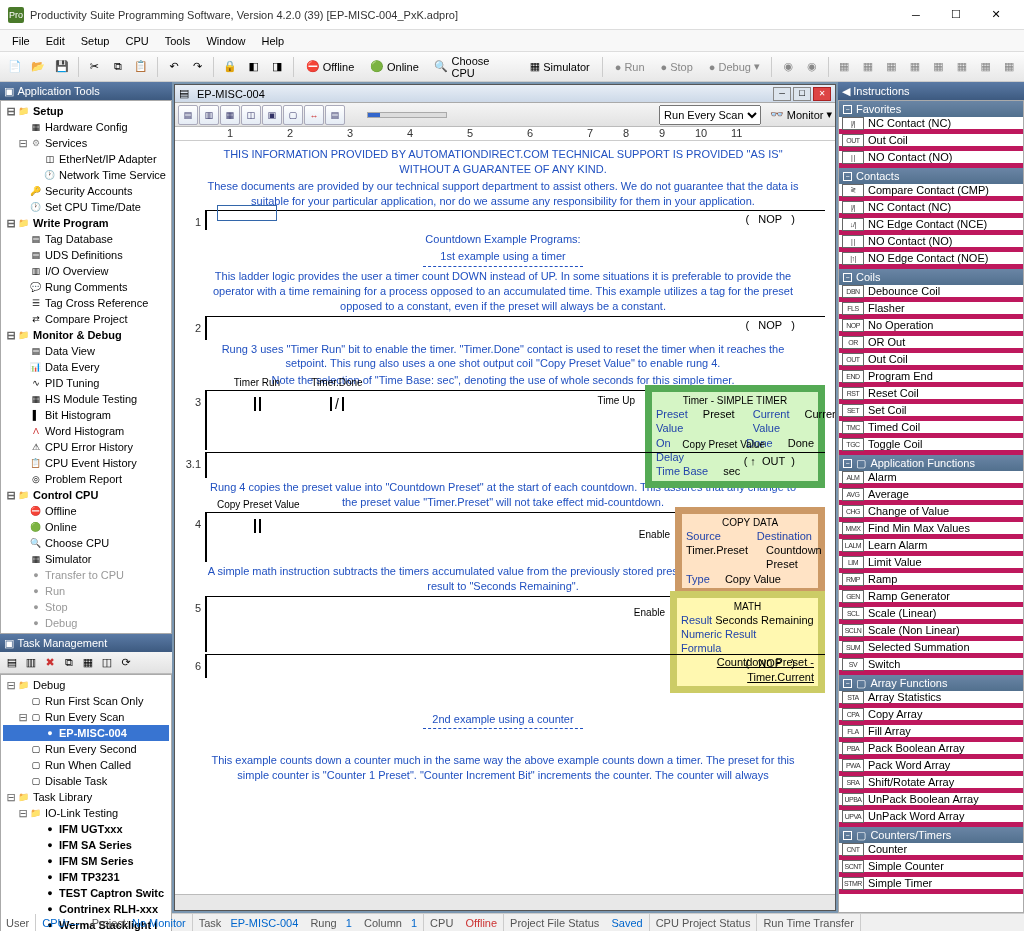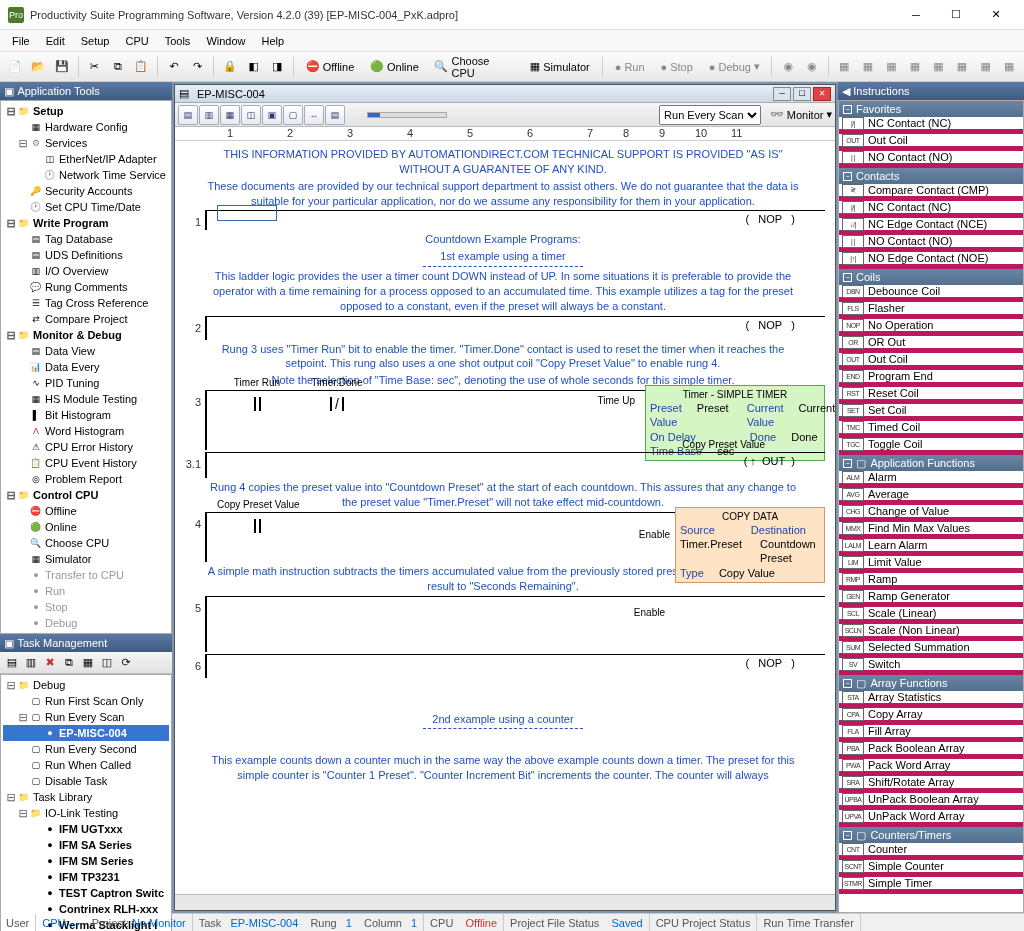--- a/index.html
+++ b/index.html
@@ -70,21 +70,21 @@
 .rungno { width:24px; text-align:right; padding-right:4px; color:#333; padding-top:6px; }
 .rungbody { flex:1; border-top:1px solid #000; position:relative; min-height:24px; display:flex; align-items:flex-start; }
 .rail-left { width:2px; background:#000; align-self:stretch; }
 .nop { position:absolute; right:30px; top:2px; font-size:11px; }
 
 .contact { display:inline-block; position:relative; height:24px; }
 .contact .bars { position:absolute; top:6px; left:0; right:0; display:flex; justify-content:center; gap:3px;}
 .contact .bar { width:2px; height:14px; background:#000; }
 .contact .lbl { position:absolute; top:-14px; left:50%; transform:translateX(-50%); font-size:10px; white-space:nowrap; }
 
-.box-inst { border:1px solid #a3a3a3; font-size:10px; padding:2px 4px; line-height:1.3; }
+.box-inst { border:7px solid #a3a3a3; font-size:10px; padding:2px 4px; line-height:1.3; }
 .box-timer { background:#d5f5c5; border-color:#5a5; }
 .box-copy { background:#ffe3c5; border-color:#c96; }
 .box-math { background:#fff8b0; border-color:#cc6; }
 .box-title { text-align:center; font-size:10px; }
 .box-row { display:flex; gap:6px; }
 .bk { color:#24a; }
 
 .editor-scroll { height:16px; background:#e8e8e8; border-top:1px solid #bbb; }
 
 
@@ -564,20 +564,27 @@
           </div>
         </div>
 
         <div class="comment">A simple math instruction subtracts the timers accumulated value from the previously stored preset value, and outputs the result to "Seconds Remaining".</div>
 
         <div class="rung">
           <div class="rungno">5</div>
             <div class="rail-left"></div>
           <div class="rungbody" style="min-height:56px">
             <div style="position:absolute; right:160px; top:10px; font-size:10px">Enable</div>
+            <div class="box-inst box-math" style="position:absolute; right:0; top:-6px; width:155px">
+              <div class="box-title">MATH</div>
+              <div><span class="bk">Result</span>&nbsp;<span>Seconds Remaining</span></div>
+              <div><span class="bk">Numeric Result</span></div>
+              <div><span class="bk">Formula</span></div>
+              <div style="text-align:right; text-decoration:underline">Countdown Preset - Timer.Current</div>
+            </div>
           </div>
         </div>
 
         <div class="rung">
           <div class="rungno">6</div>
             <div class="rail-left"></div>
           <div class="rungbody">
               <span class="nop">( &nbsp;&nbsp;<span>NOP</span>&nbsp;&nbsp; )</span>
             </div>
         </div>

